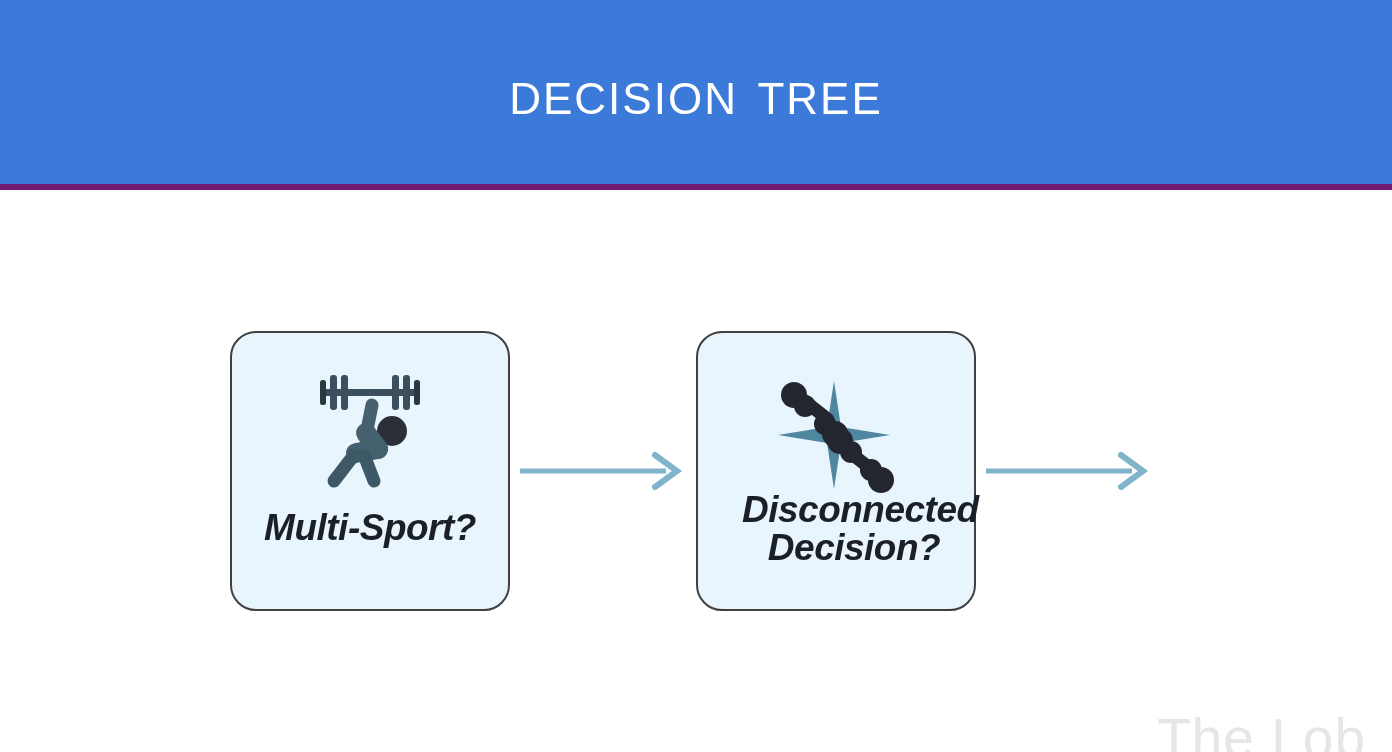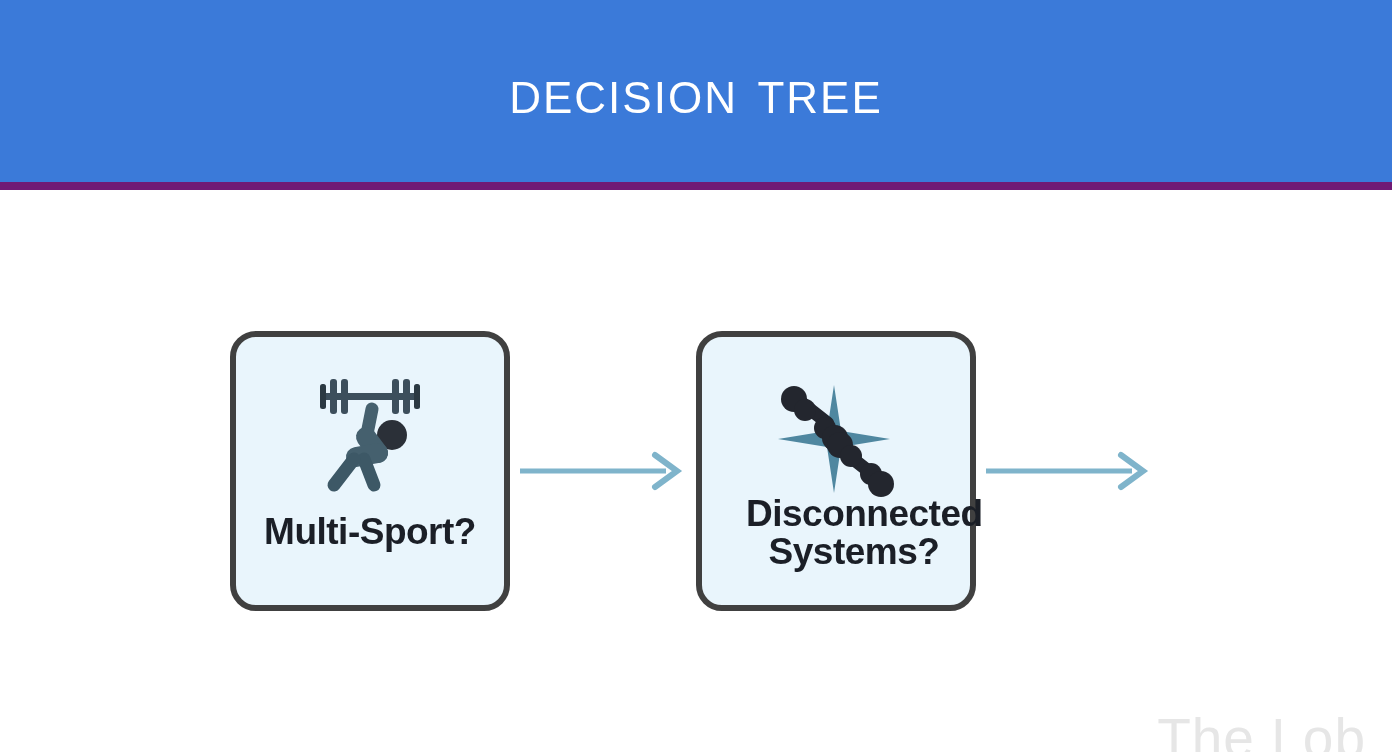--- a/index.html
+++ b/index.html
@@ -17,21 +17,21 @@
   }
 
   
   #header-band {
     position: absolute;
     left: 0;
     top: 0;
     width: 1392px;
     height: 190px;
     background: #3b7ad9;
-    border-bottom: 8px solid #701a75;
+    border-bottom: 6px solid #701a75;
     display: flex;
     align-items: center;
     justify-content: center;
   }
 
   #slide-title {
     color: #ffffff;
     font-size: 63px;
     font-weight: 400;
     letter-spacing: 2px;
@@ -50,29 +50,30 @@
     height: 562px;
     display: flex;
     align-items: center;
     justify-content: center;
   }
 
   .flow-card {
     width: 280px;
     height: 280px;
     background: #e9f5fc;
-    border: 6px solid #404040;
+    border: 2px solid #404040;
     border-radius: 26px;
     display: flex;
     flex-direction: column;
     align-items: center;
     justify-content: flex-start;
     padding-top: 32px;
     position: relative;
     flex: 0 0 auto;
+    font-style: italic;
   }
 
   .card-icon {
     height: 140px;
     display: flex;
     align-items: center;
     justify-content: center;
   }
 
   .card-label {
@@ -179,21 +180,21 @@
           <rect x="62" y="78" width="50" height="13" rx="6" transform="rotate(38 87 84)"></rect>
           <circle cx="68" cy="66" r="13"></circle>
           <circle cx="79" cy="77" r="11"></circle>
           <circle cx="99" cy="95" r="11"></circle>
           <circle cx="109" cy="105" r="13"></circle>
         </g>
       </svg>
     </div>
     <div class="card-label two-line">
       <div>Disconnected</div>
-      <div>Systems?</div>
+      <div>Decision?</div>
     </div>
   </div>
 
   <div class="connector">
     <svg width="170" height="40" viewBox="0 0 170 40" aria-hidden="true">
       <line x1="2" y1="20" x2="148" y2="20" stroke="#7fb4cb" stroke-width="5" stroke-linecap="butt"></line>
       <polyline points="137,4 159,20 137,36" fill="none" stroke="#7fb4cb" stroke-width="6" stroke-linecap="round" stroke-linejoin="miter"></polyline>
     </svg>
   </div>
 

